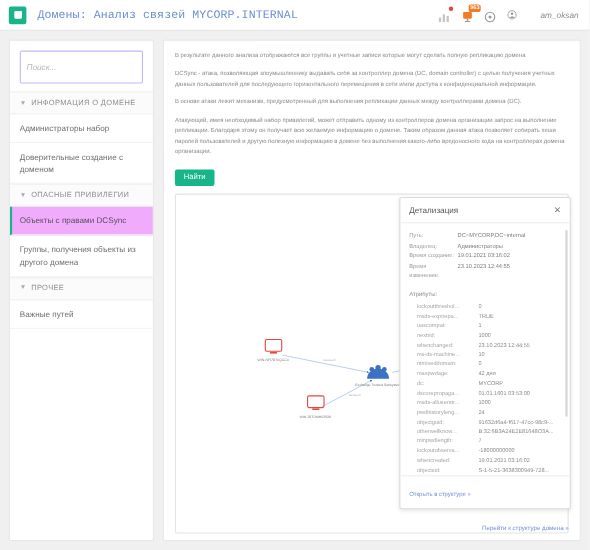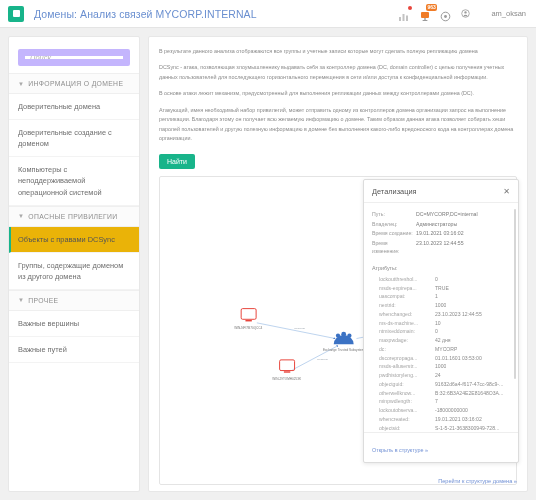--- a/index.html
+++ b/index.html
@@ -29,42 +29,42 @@
     flex: 0 0 auto;
     margin-right: 10px;
   }
   .logo-inner { width: 7px; height: 7px; background: #ffffff; border-radius: 1px; }
   .app-title {
     font-size: 10.5px;
     color: #5b6b80;
     letter-spacing: 0.1px;
     white-space: nowrap;
   }
-  .app-title .tl-a { color: #6a8fd0; }
+  .app-title .tl-a { color: #6a8fd0; font-family: Liberation Mono, monospace; }
   .topbar-right {
     margin-left: auto;
     display: flex;
     align-items: center;
     gap: 9px;
     padding-right: 2px;
   }
   .ti { position: relative; width: 12px; height: 12px; display:block; }
   .dot-badge {
     position: absolute; top: -2px; right: -2px;
     width: 4px; height: 4px; border-radius: 50%;
     background: #e8453c;
   }
   .badge-count {
     position: absolute; top: -4px; right: -6px;
     background: #f07c27; color: #fff;
     font-size: 5px; line-height: 6px;
     padding: 0.5px 1.5px; border-radius: 2px;
     font-weight: bold;
   }
-  .user-chip { display: flex; align-items: center; gap: 21px; }
+  .user-chip { display: flex; align-items: center; gap: 21px; font-style: italic; }
   .user-name { font-size: 7.5px; color: #8b8b8b; }
 
   
   .page {
     display: flex;
     height: 472px;
     padding: 8px;
     gap: 8px;
   }
 
@@ -73,22 +73,22 @@
     width: 132px;
     flex: 0 0 132px;
     background: #ffffff;
     border: 1px solid #e7e7e7;
     border-radius: 2px;
     overflow: hidden;
   }
   .search-wrap { padding: 9px 9px 7px 9px; }
   .search-input {
     width: 100%;
-    height: 17px;
-    border: 7px solid #c4b5fd;
+    height: 30px;
+    border: 1px solid #c4b5fd;
     border-radius: 2px;
     font-size: 7.5px;
     padding: 0 5px;
     color: #555;
     font-family: inherit;
     font-style: italic;
   }
   .search-input::placeholder { color: #b5b5b5; font-style: italic; }
   .sec-head {
     display: flex; align-items: center; gap: 4px;
@@ -103,21 +103,21 @@
   }
   .chev { font-size: 6px; color: #a9a9a9; line-height: 1; }
   .nav-item {
     padding: 7px 9px 7px 9px;
     font-size: 7.4px;
     line-height: 1.5;
     color: #6e6e6e;
     border-bottom: 1px solid #f3f3f3;
   }
   .nav-item.selected {
-    background: #eab308;
+    background: #f0abfc;
     border-left: 2px solid #18b48a;
     padding-left: 7px;
     color: #555;
   }
 
   
   .main {
     flex: 1 1 auto;
     background: #ffffff;
     border: 1px solid #e7e7e7;
@@ -297,46 +297,40 @@
   <div class="sidebar">
     <div class="search-wrap">
       <input class="search-input" type="text" placeholder="Поиск..." style="">
     </div>
 
     <div class="sec-head">
       <span class="chev">▼</span>
       <span>ИНФОРМАЦИЯ О ДОМЕНЕ</span>
     </div>
     <div class="nav-item">
-      <span>Доверительные домена</span>
+      <span>Администраторы набор</span>
     </div>
     <div class="nav-item">
       <span>Доверительные создание с доменом</span>
-    </div>
-    <div class="nav-item">
-      <span>Компьютеры с неподдерживаемой операционной системой</span>
     </div>
 
     <div class="sec-head">
       <span class="chev">▼</span>
       <span>ОПАСНЫЕ ПРИВИЛЕГИИ</span>
     </div>
     <div class="nav-item selected">
       <span>Объекты с правами DCSync</span>
     </div>
     <div class="nav-item">
-      <span>Группы, содержащие доменом из другого домена</span>
+      <span>Группы, получения объекты из другого домена</span>
     </div>
 
     <div class="sec-head">
       <span class="chev">▼</span>
       <span>ПРОЧЕЕ</span>
-    </div>
-    <div class="nav-item">
-      <span>Важные вершины</span>
     </div>
     <div class="nav-item">
       <span>Важные путей</span>
     </div>
   </div>
 
   <div class="main">
 
     <div class="intro">
       <p>В результате данного анализа отображаются все группы и учетные записи которые могут сделать полную репликацию домена</p>

